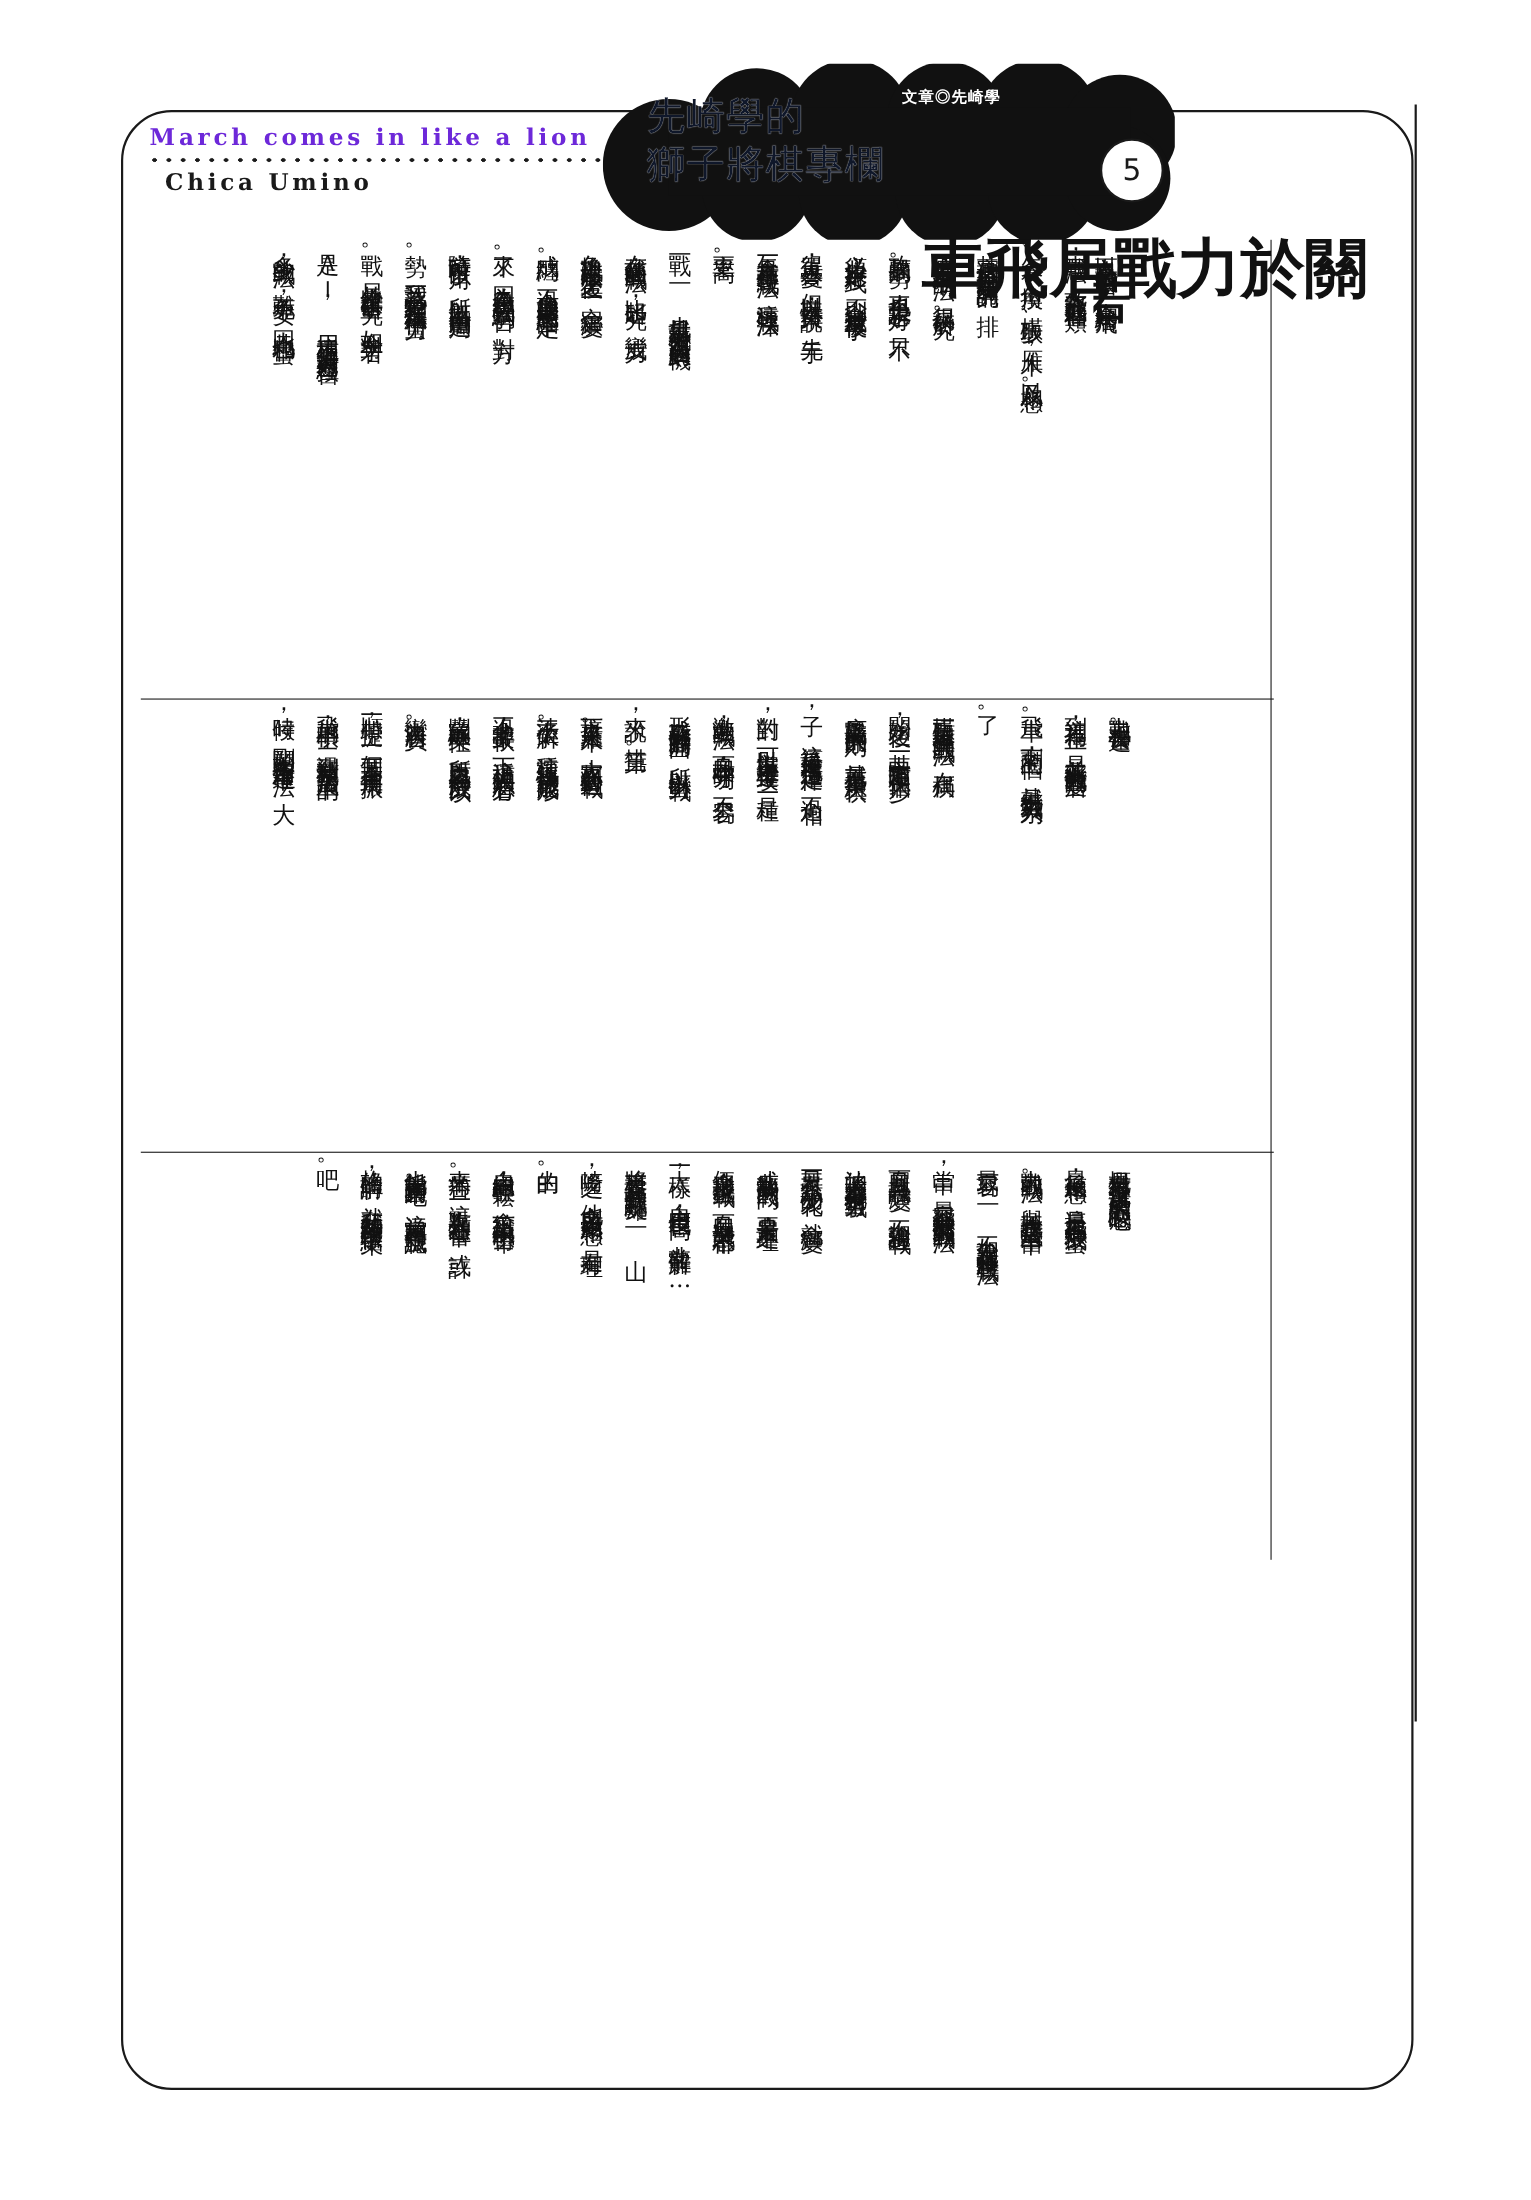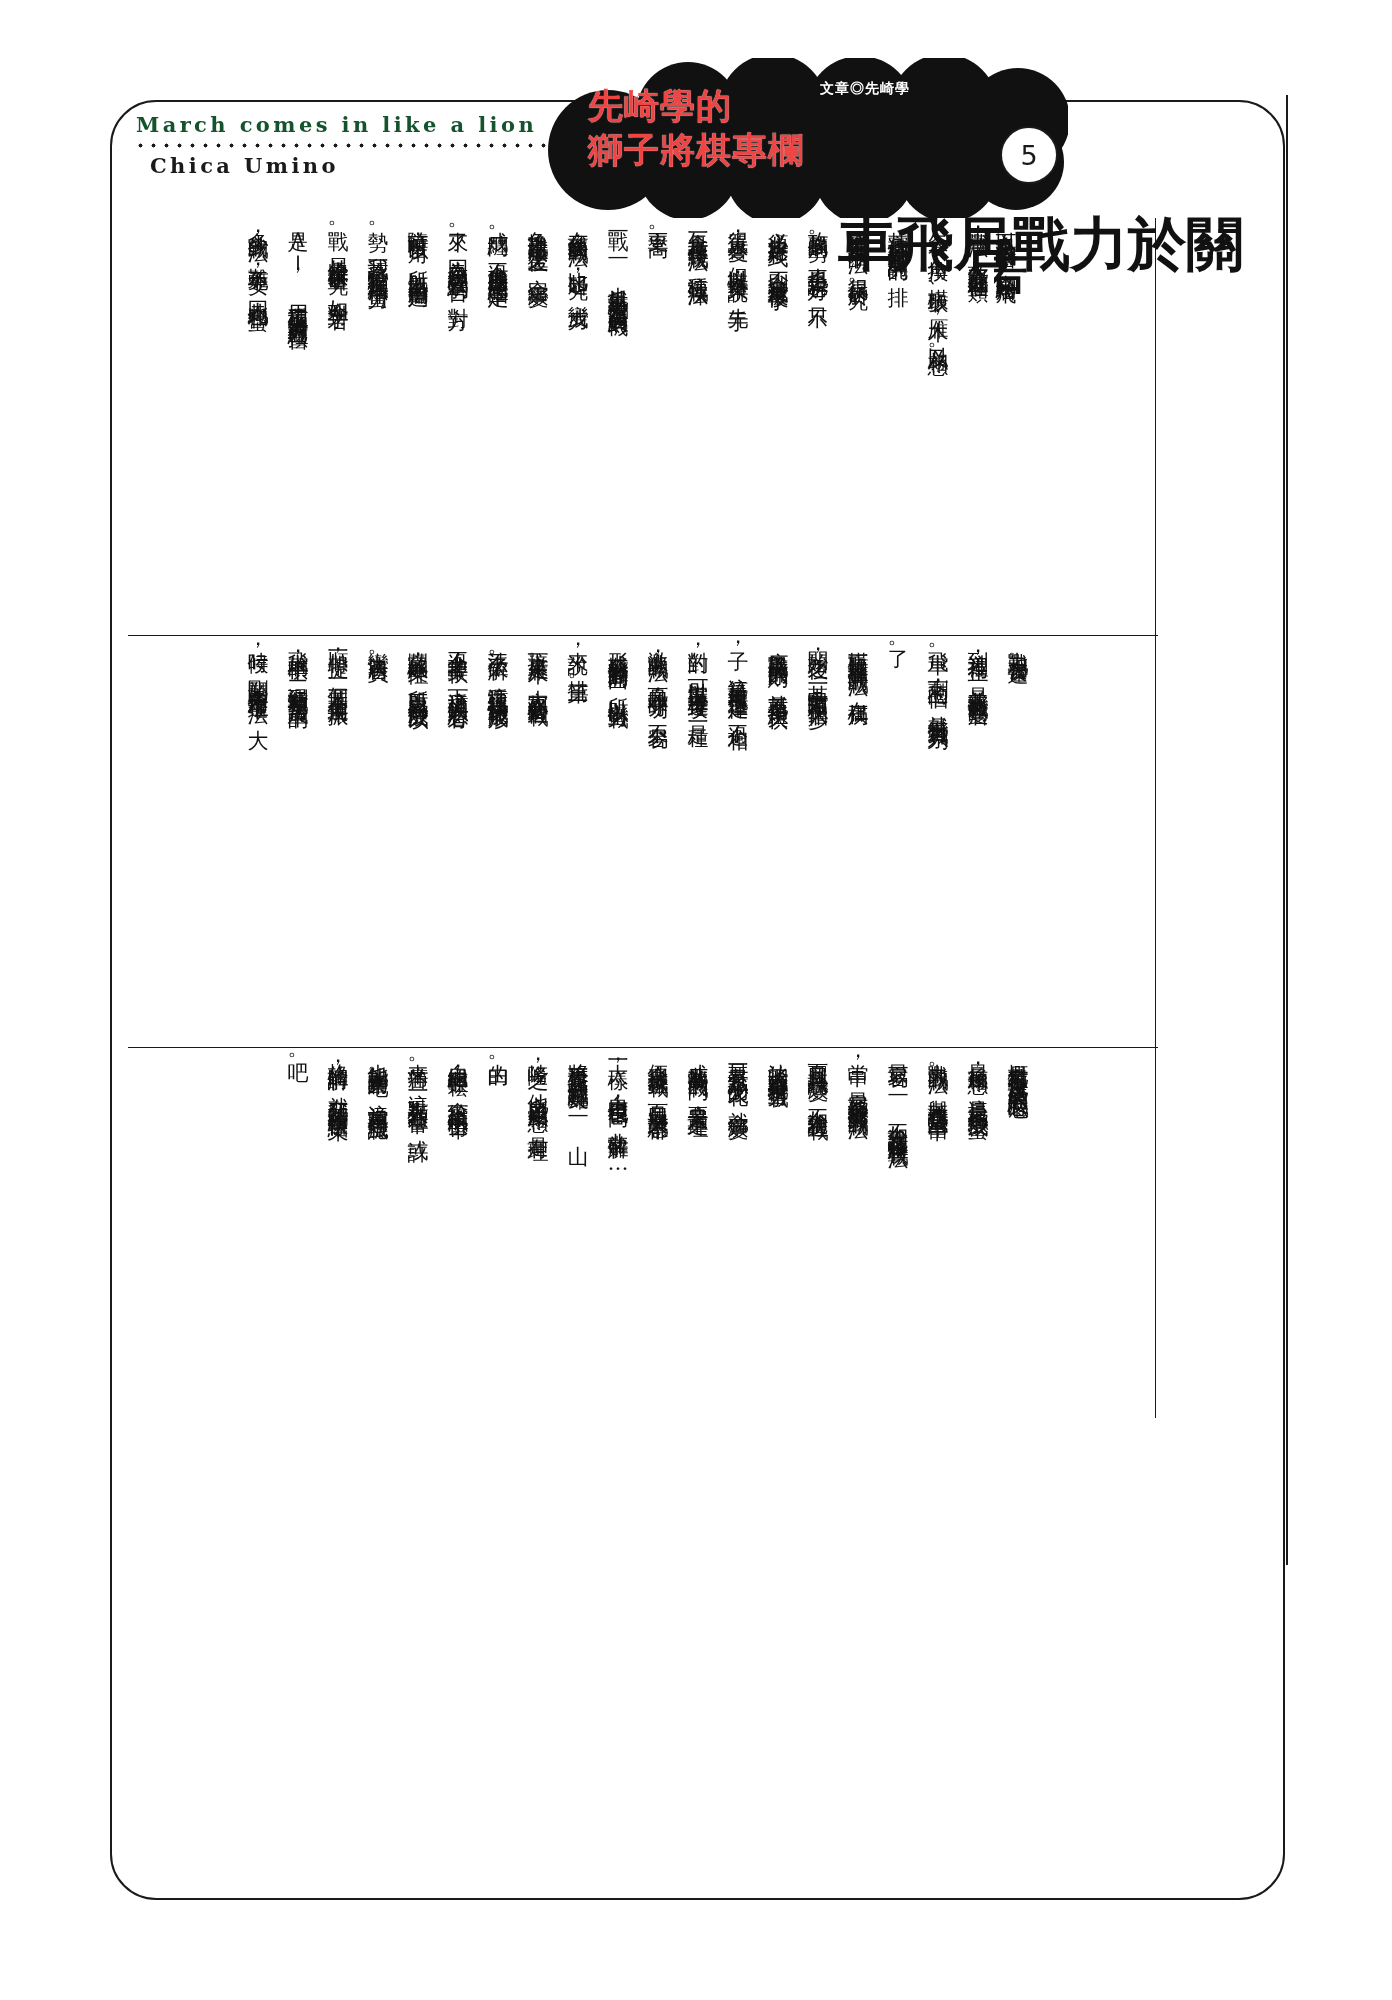--- a/index.html
+++ b/index.html
@@ -21,21 +21,21 @@
   }
 
   
   .latin-head{
     position:absolute;left:128px;top:112px;width:440px;
     z-index:6;
   }
   .latin-title{
     font-family:"DejaVu Serif","Liberation Serif",serif;
     font-size:21px;letter-spacing:3.4px;
-    color:#14532d;
+    color:#6d28d9;
     white-space:nowrap;
     padding-left:8px;
     font-weight:600;
   }
   .dotted-rule{
     margin:6px 0 5px 6px;
     height:5px;width:430px;
     background-image:radial-gradient(circle, #1a1a1a 1.9px, rgba(0,0,0,0) 2.1px);
     background-size:13px 5px;
     background-repeat:repeat-x;
@@ -46,24 +46,24 @@
     color:#1a1a1a;padding-left:22px;font-weight:600;
   }
 
   
   .cloud-wrap{
     position:absolute;left:548px;top:58px;width:520px;height:160px;z-index:8;
   }
   .cloud-wrap svg{display:block;}
   .cloud-text{
     position:absolute;left:40px;top:26px;
-    color:#ef4444;
+    color:#0f172a;
     font-family:"DejaVu Sans","Liberation Sans",sans-serif;
     font-size:35px;line-height:1.26;
-    font-weight:700;
+    font-weight:400;
     letter-spacing:1px;
     text-shadow:0 0 1px #fff;
   }
   .cloud-byline{
     position:absolute;left:272px;top:22px;
     color:#fff;
     font-family:Liberation Sans, sans-serif;
     font-size:14px;letter-spacing:1px;font-weight:600;
   }
   .page-circle{

